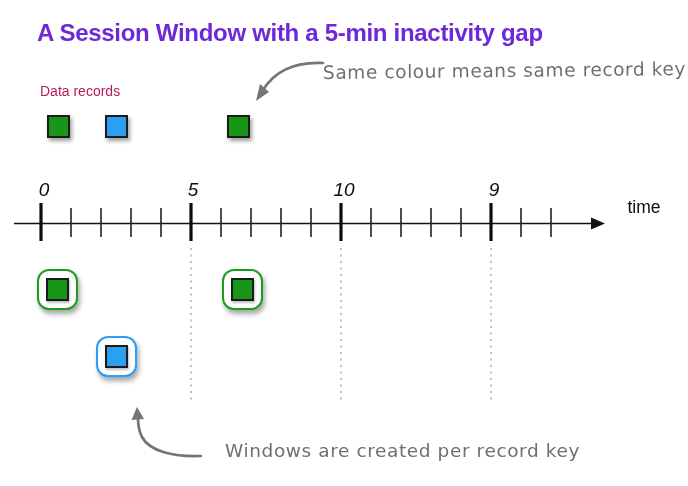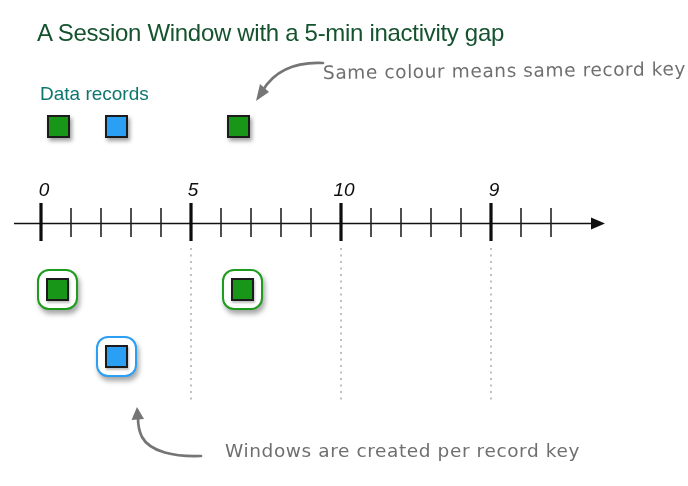--- a/index.html
+++ b/index.html
@@ -2,24 +2,24 @@
 <html><head>
 <meta charset="utf-8">
 <style>
   html,body{margin:0;padding:0;}
   body{
     width:688px;height:486px;background:#ffffff;position:relative;overflow:hidden;
     font-family:"Liberation Sans",sans-serif;color:#111;
   }
   .abs{position:absolute;}
   #title{
-    left:37px;top:19px;font-size:24px;font-weight:normal;letter-spacing:-0.3px;color:#14532d;
+    left:37px;top:19px;font-size:24px;font-weight:bold;letter-spacing:-0.3px;color:#6d28d9;
   }
   #legend-label{
-    left:40px;top:83px;font-size:19px;color:#0f766e;
+    left:40px;top:83px;font-size:14px;color:#be185d;
   }
   .handnote{
     font-family:"DejaVu Sans",sans-serif;
     color:#6f6f6f;font-size:18.5px;letter-spacing:0.6px;white-space:nowrap;
   }
   #note-top{left:323px;top:60px;transform:rotate(-0.6deg);}
   #note-bottom{left:225px;top:440px;}
   
   .record{
     width:19px;height:19px;border:2px solid #1b1b1b;
@@ -114,20 +114,21 @@
 <div id="rec1" class="abs record green"></div>
 <div id="rec2" class="abs record blue"></div>
 <div id="rec3" class="abs record green"></div>
 
 <div id="tl0" class="abs ticklabel">0</div>
 <div id="tl5" class="abs ticklabel">5</div>
 <div id="tl10" class="abs ticklabel">10</div>
 <div id="tl15" class="abs ticklabel">9</div>
 
 <div id="axis-title" class="abs">
+  <div>time</div>
 </div>
 
 <div id="win1" class="abs window green">
   <div class="record green"></div>
 </div>
 <div id="win2" class="abs window green">
   <div class="record green"></div>
 </div>
 <div id="win3" class="abs window blue">
   <div class="record blue"></div>

